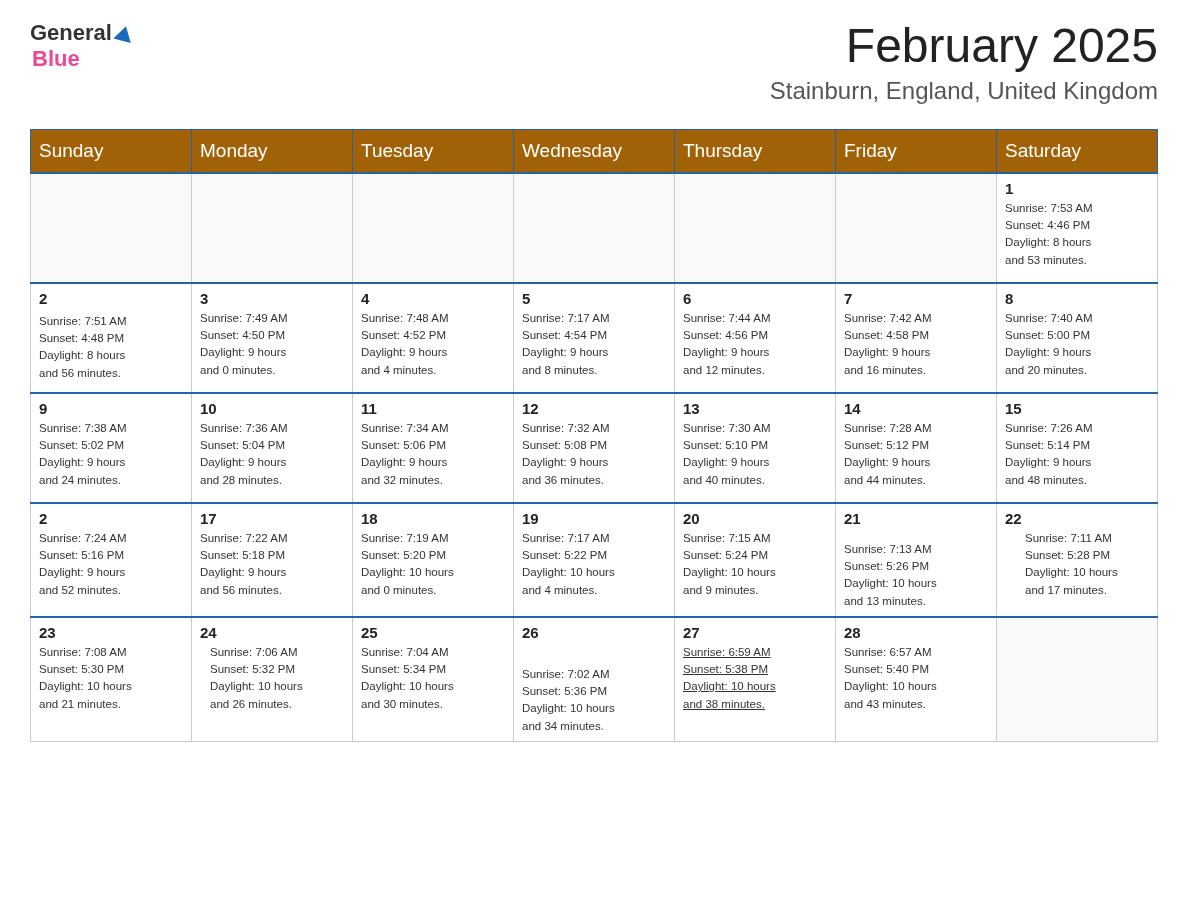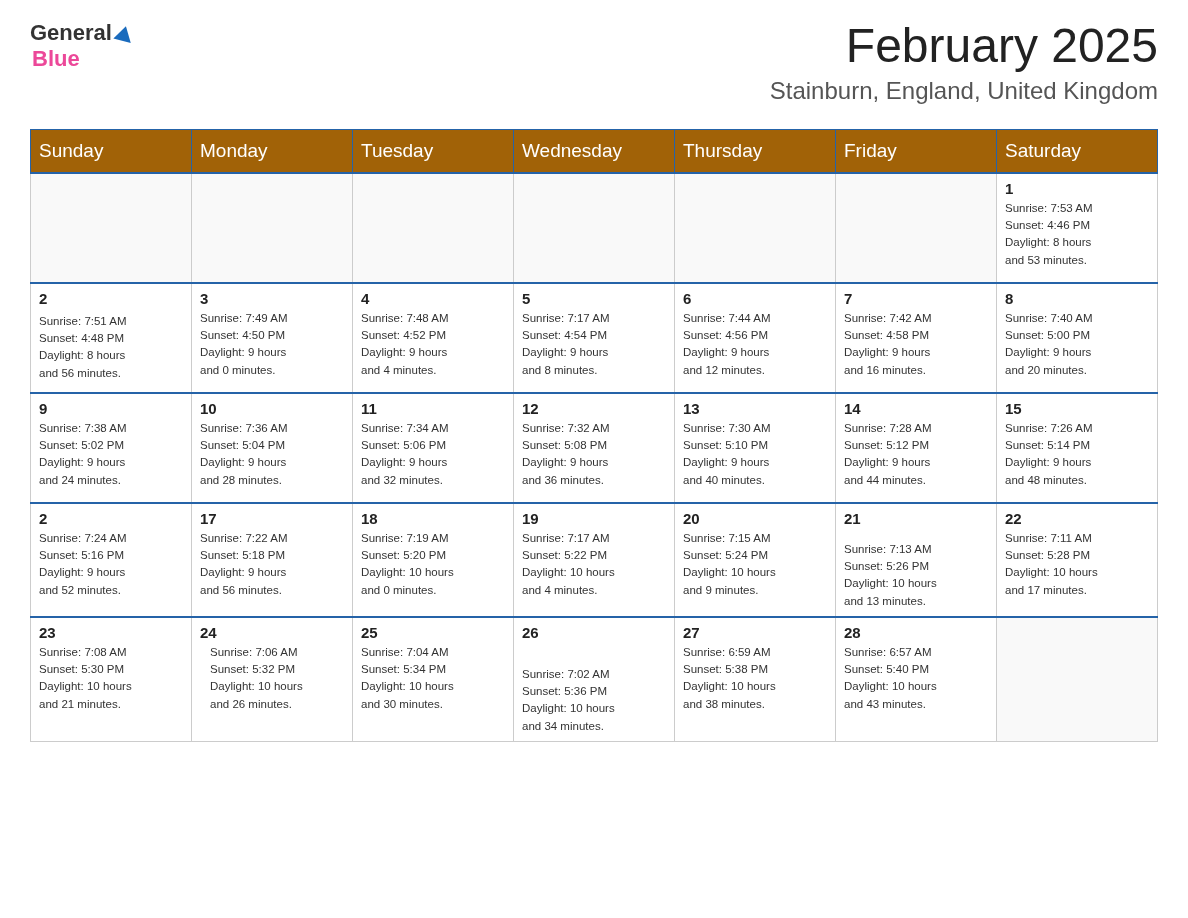--- a/index.html
+++ b/index.html
@@ -283,21 +283,21 @@
         </td>
         <td>
           <div class="day-number">21</div>
           <div class="day-info" style="white-space: pre-line; margin-top: 14px;">Sunrise: 7:13 AM
 Sunset: 5:26 PM
 Daylight: 10 hours
 and 13 minutes.</div>
         </td>
         <td>
           <div class="day-number">22</div>
-          <div class="day-info" style="white-space: pre-line;">Sunrise: 7:11 AM
+          <div class="day-info" style="white-space: pre-line; margin-left: 20px;">Sunrise: 7:11 AM
 Sunset: 5:28 PM
 Daylight: 10 hours
 and 17 minutes.</div>
         </td>
       </tr>
       <tr class="week-row">
         <td>
           <div class="day-number">23</div>
           <div class="day-info" style="white-space: pre-line;">Sunrise: 7:08 AM
 Sunset: 5:30 PM
@@ -320,21 +320,21 @@
         </td>
         <td>
           <div class="day-number">26</div>
           <div class="day-info" style="white-space: pre-line; margin-top: 25px;">Sunrise: 7:02 AM
 Sunset: 5:36 PM
 Daylight: 10 hours
 and 34 minutes.</div>
         </td>
         <td>
           <div class="day-number">27</div>
-          <div class="day-info" style="white-space: pre-line;">Sunrise: 6:59 AM
+          <div class="day-info" style="white-space: pre-line; text-decoration: underline;">Sunrise: 6:59 AM
 Sunset: 5:38 PM
 Daylight: 10 hours
 and 38 minutes.</div>
         </td>
         <td>
           <div class="day-number">28</div>
           <div class="day-info" style="white-space: pre-line;">Sunrise: 6:57 AM
 Sunset: 5:40 PM
 Daylight: 10 hours
 and 43 minutes.</div>

